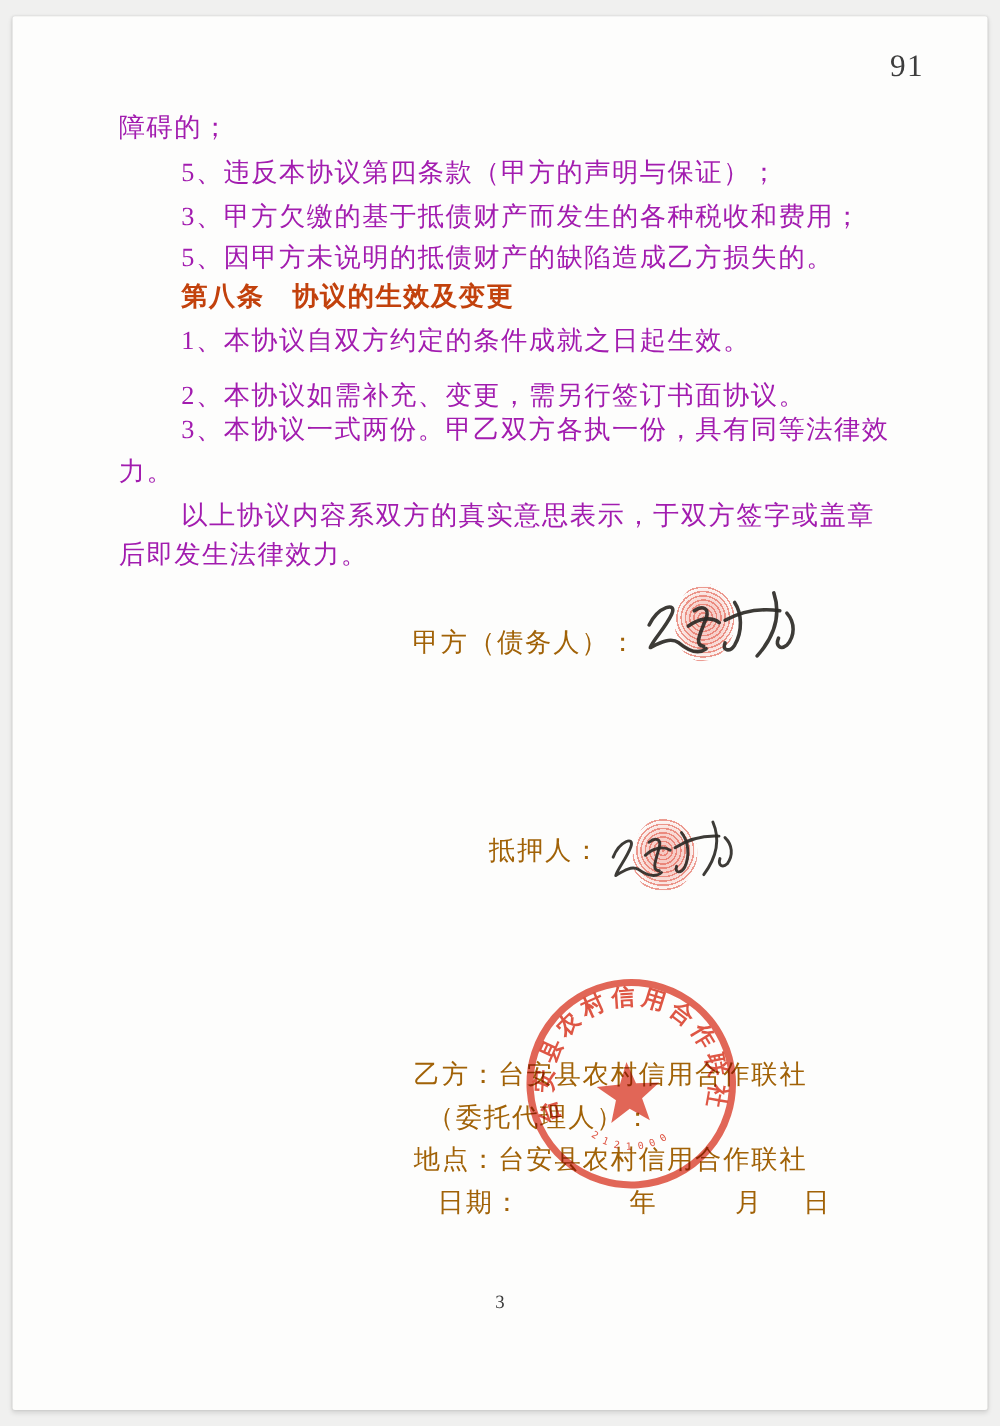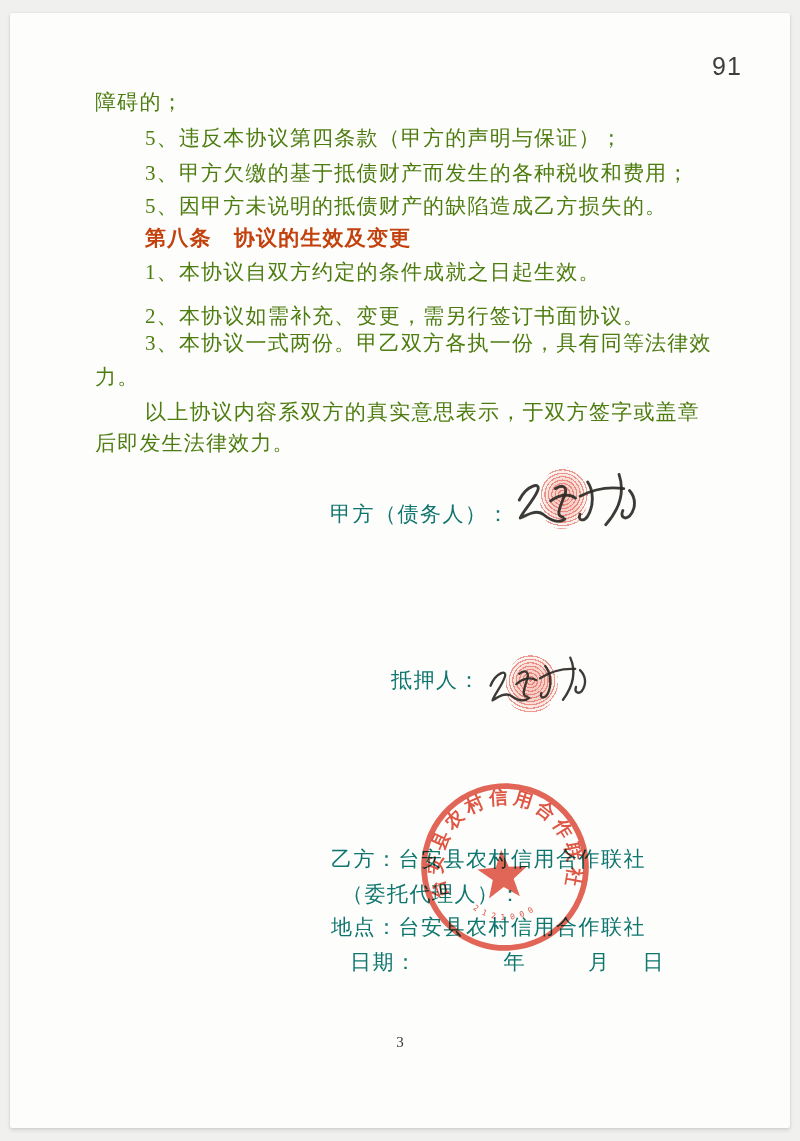--- a/index.html
+++ b/index.html
@@ -11,36 +11,36 @@
     font-family:"Liberation Serif","DejaVu Serif",serif;
   }
   .sheet{
     position:absolute;left:10px;top:13px;width:780px;height:1115px;
     background:#fdfdfc;
     box-shadow:0 0 2px rgba(0,0,0,.10), 0 2px 4px rgba(0,0,0,.12);
     border-radius:2px;
   }
   .corner-num{
     position:absolute;left:712px;top:40px;
-    font-family:Liberation Sans, sans-serif;
-    font-size:25px;color:#3d3d3d;letter-spacing:1px;margin-top:12px;
+    font-family:Liberation Serif, serif;
+    font-size:25px;color:#3d3d3d;letter-spacing:1px;
   }
   .bodyline{
     position:absolute;left:95px;width:625px;
-    font-size:21px;line-height:24px;color:#4d7c0f;
+    font-size:21px;line-height:24px;color:#a21caf;
     letter-spacing:1.2px;white-space:nowrap;
   }
   .indent{padding-left:50px;}
   .line-heading{
     font-family:"Liberation Sans","DejaVu Sans",sans-serif;
     font-weight:700;color:#c2410c;
   }
   .siglabel{
     position:absolute;
-    font-size:21px;color:#0f766e;letter-spacing:1.5px;white-space:nowrap;
+    font-size:21px;color:#a16207;letter-spacing:1.5px;white-space:nowrap;
   }
   .thumbprint{
     position:absolute;
     border-radius:48% 52% 56% 44% / 54% 47% 53% 46%;
     background:
       radial-gradient(closest-side, rgba(231,76,56,.30), rgba(231,76,56,.24) 55%, rgba(233,90,70,.12) 80%, rgba(231,76,56,0) 98%),
       repeating-radial-gradient(circle at 47% 44%, rgba(221,60,42,.50) 0 1.2px, rgba(255,255,255,0) 1.2px 3.4px);
     filter:blur(.5px);
     mix-blend-mode:multiply;
   }

